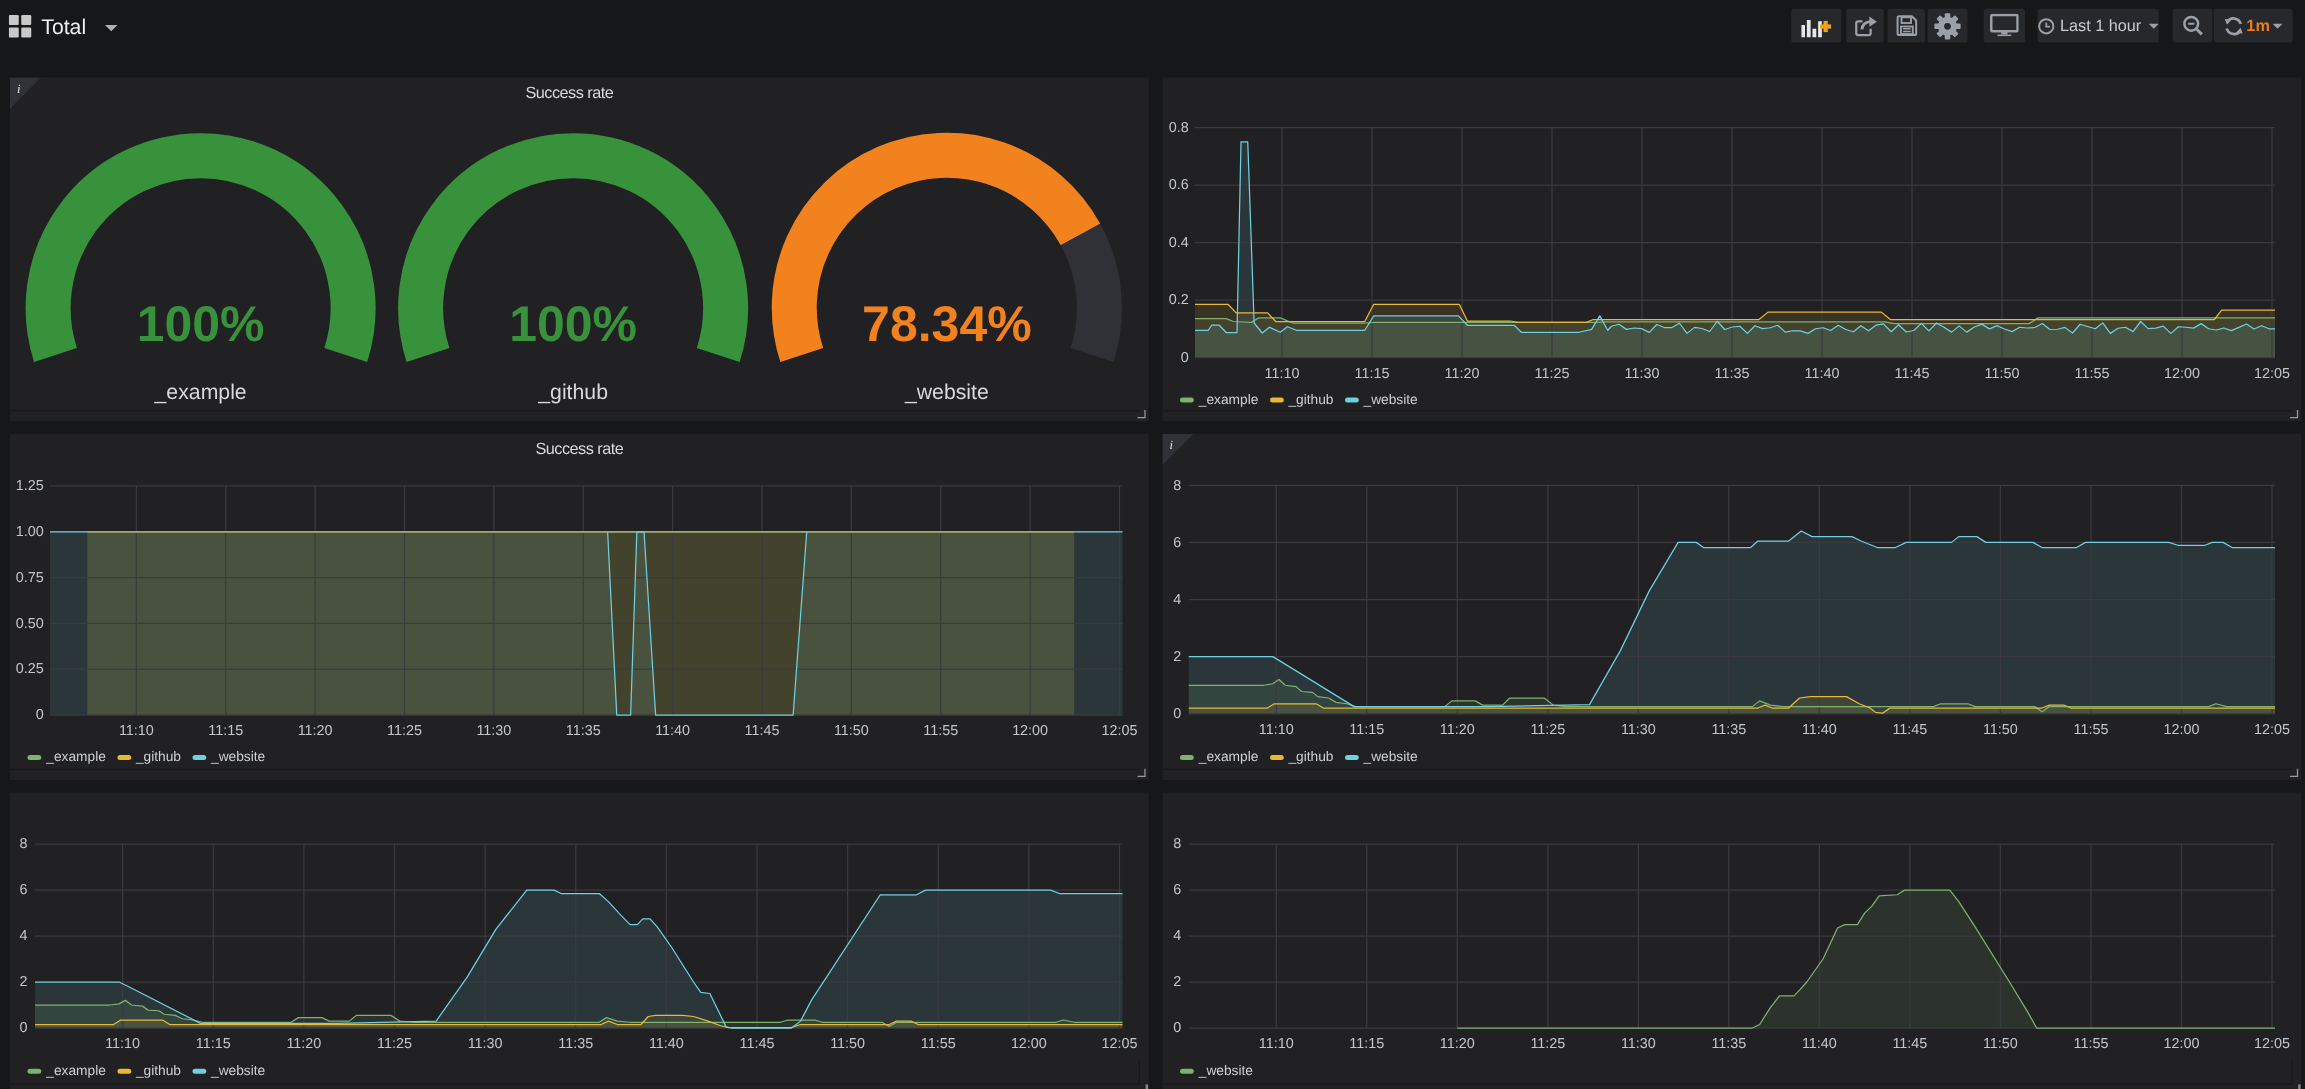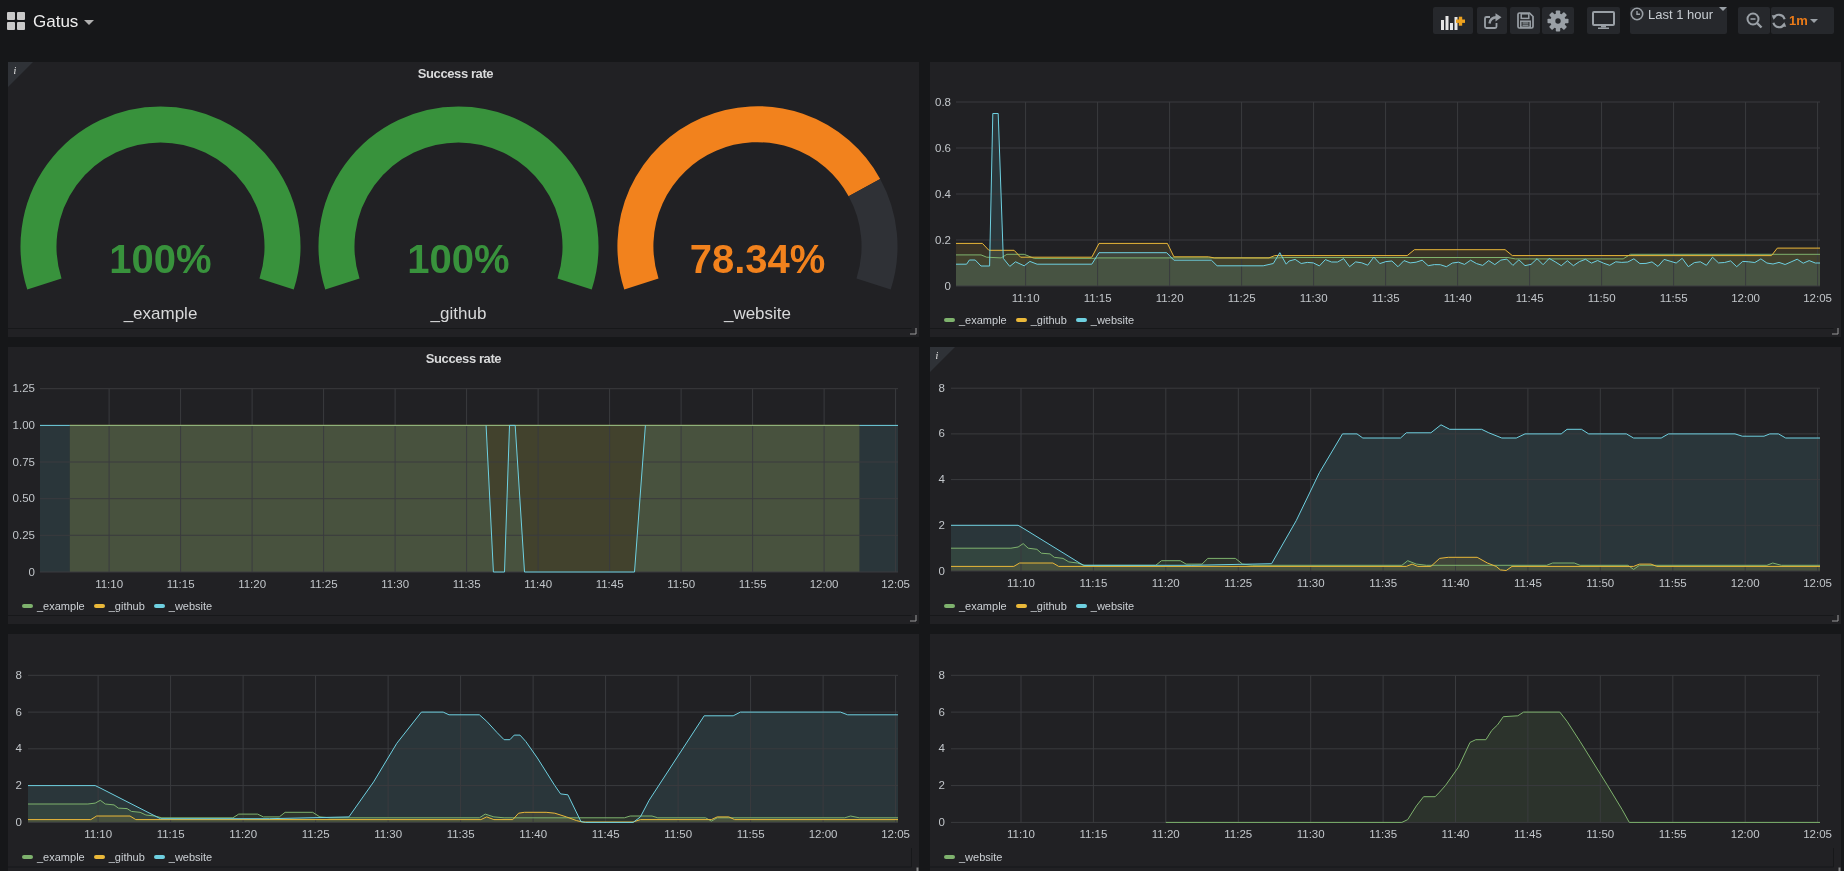--- a/index.html
+++ b/index.html
@@ -1,34 +1,34 @@
 <!DOCTYPE html>
 <html><head><meta charset="utf-8">
 <style>
 * { margin:0; padding:0; box-sizing:border-box; }
 html,body { width:1844px; height:871px; background:#161719; font-family:"Liberation Sans", sans-serif; overflow:hidden; }
 .panel { position:absolute; background:#212124; }
-.ptitle { position:absolute; top:4px; text-align:center; font-size:13px; font-weight:bold; letter-spacing:-0.4px; color:#d8d9da; }
+.ptitle { position:absolute; top:4px; text-align:center; font-size:13px; font-weight:normal; letter-spacing:-0.4px; color:#d8d9da; }
 .tick { font-size:11.5px; fill:#c2c6ca; }
 .corner { position:absolute; left:0; top:0; }
 .legend { position:absolute; display:flex; align-items:center; height:16px; }
 .ldash { width:11px; height:4px; border-radius:2px; display:inline-block; margin-right:4px; }
 .lname { font-size:11px; color:#ccd0d4; margin-right:9px; }
 .navbtn { position:absolute; top:7px; height:27px; background:#26282c; border-radius:2px; }
 </style></head>
 <body>
 <svg style="position:absolute;left:7px;top:12px" width="19" height="19">
 <g fill="#c9c9c9">
       <rect x="0" y="0" width="8" height="8" rx="1"></rect>
       <rect x="10" y="0" width="8" height="8" rx="1"></rect>
       <rect x="0" y="10" width="8" height="8" rx="1"></rect>
       <rect x="10" y="10" width="8" height="8" rx="1"></rect>
     </g>
   </svg>
-<div style="position:absolute;left:33px;top:12px;font-size:17px;color:#eeeeee">Gatus</div>
+<div style="position:absolute;left:33px;top:12px;font-size:17px;color:#eeeeee">Total</div>
 <div style="position:absolute;left:84px;top:20px;width:0;height:0;border-left:5px solid transparent;border-right:5px solid transparent;border-top:5px solid #b0b0b0"></div>
 <div class="navbtn" style="left:1433px;width:40px">
     <svg width="24" height="18" style="margin:5px auto;display:block">
 <g fill="#e6e6e6">
         <rect x="0" y="8" width="3" height="10"></rect>
         <rect x="4.5" y="4" width="3" height="14"></rect>
         <rect x="9" y="11" width="3" height="7"></rect>
         <rect x="13.5" y="5" width="3" height="13"></rect>
       </g>
 <g fill="#eda21f">
@@ -70,38 +70,38 @@
     </svg>
   </div>
 <div class="navbtn" style="left:1587px;width:33px">
     <svg width="23" height="18" style="margin:4px auto;display:block">
 <rect x="1" y="1" width="21" height="13" rx="1" stroke="#9aa0a6" stroke-width="2" fill="none"></rect>
 <rect x="9" y="14.5" width="5" height="2" fill="#9aa0a6"></rect>
       <polygon points="6,16.5 17,16.5 17,18 6,18" fill="#9aa0a6"></polygon>
     </svg>
   </div>
 <div class="navbtn" style="left:1630px;width:97px">
-    <div style="display:flex;justify-content:center;height:100%;gap:4px">
+    <div style="display:flex;align-items:center;justify-content:center;height:100%;gap:4px">
 <svg width="14" height="14">
         <circle cx="7" cy="7" r="5.7" stroke="#9aa0a6" stroke-width="1.6" fill="none"></circle>
         <path d="M7 4 v3.2 h3" stroke="#9aa0a6" stroke-width="1.4" fill="none"></path>
       </svg>
 <span style="font-size:13px;color:#c7ccd1;white-space:nowrap">Last 1 hour</span>
 <span style="width:0;height:0;border-left:4px solid transparent;border-right:4px solid transparent;border-top:4px solid #9aa0a6;margin-left:2px"></span>
     </div>
   </div>
 <div class="navbtn" style="left:1738px;width:32px">
     <svg width="17" height="17" style="margin:5px auto;display:block">
 <circle cx="7" cy="7" r="5.5" stroke="#9aa0a6" stroke-width="2" fill="none"></circle>
 <line x1="4.5" y1="7" x2="9.5" y2="7" stroke="#9aa0a6" stroke-width="1.6"></line>
 <line x1="11" y1="11" x2="15.5" y2="15.5" stroke="#9aa0a6" stroke-width="2.4"></line>
     </svg>
   </div>
 <div class="navbtn" style="left:1771px;width:63px">
-    <div style="display:flex;align-items:center;height:100%;gap:2px">
+    <div style="display:flex;align-items:center;justify-content:center;height:100%;gap:2px">
 <svg width="16" height="16">
         <g stroke="#9aa0a6" stroke-width="2.2" fill="none">
           <path d="M13.6 6.2 a6 6 0 0 0 -11.0 -1.4"></path>
           <path d="M2.4 9.8 a6 6 0 0 0 11.0 1.4"></path>
         </g>
         <polygon points="0.8,2.2 6.2,2.6 2.6,6.8" fill="#9aa0a6"></polygon>
         <polygon points="15.2,13.8 9.8,13.4 13.4,9.2" fill="#9aa0a6"></polygon>
       </svg>
 <span style="font-size:13px;font-weight:bold;color:#eb7b18">1m</span>
 <span style="width:0;height:0;border-left:4px solid transparent;border-right:4px solid transparent;border-top:4px solid #9aa0a6"></span>

